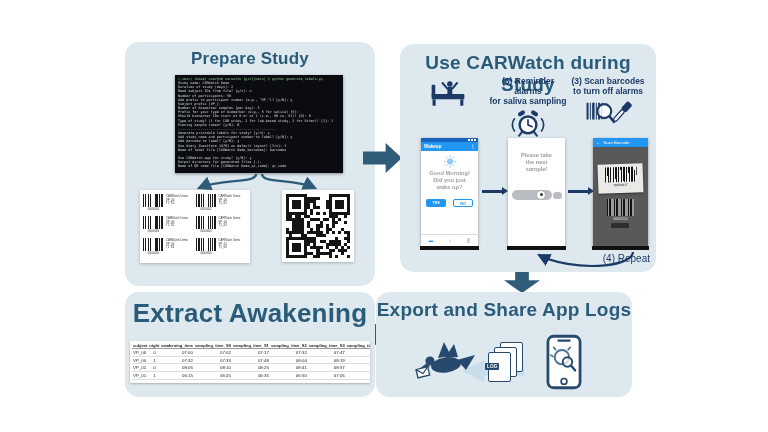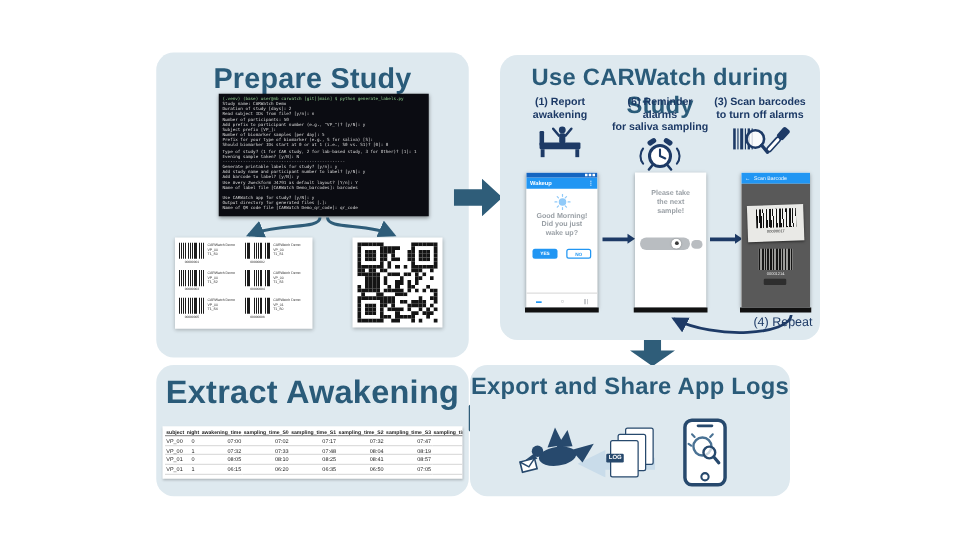--- a/index.html
+++ b/index.html
@@ -4,21 +4,21 @@
 <style>
   html,body{margin:0;padding:0;background:#fff;}
   .canvas{position:relative;width:768px;height:432px;background:#fff;overflow:hidden;
           font-family:"Liberation Sans",sans-serif;}
   .panel{position:absolute;background:#dee9ef;border-radius:14px;}
   #panel-prepare{left:125px;top:42px;width:250px;height:244px;}
   #panel-use{left:400px;top:44px;width:256px;height:228px;}
   #panel-export{left:376px;top:292px;width:256px;height:105px;}
   #panel-extract{left:125px;top:292px;width:250px;height:105px;}
   .panel-title{font-weight:bold;color:#2a5b79;text-align:center;letter-spacing:.2px;}
-  #panel-prepare .panel-title{font-size:23px;margin-top:7px;}
+  #panel-prepare .panel-title{font-size:17px;margin-top:7px;}
   #panel-use .panel-title{font-size:19px;margin-top:8px;}
   #panel-export .panel-title{font-size:19px;margin-top:7px;}
   #panel-extract .panel-title{font-size:26px;margin-top:6px;line-height:1.2;}
 
   
   #terminal{position:absolute;left:50px;top:33px;width:168px;height:98px;background:#0b0c12;
             padding:2px 3px;box-sizing:border-box;overflow:hidden;box-shadow:0 1px 3px rgba(0,0,0,.4);}
   .t-line{font-family:"DejaVu Sans Mono",monospace;font-size:3.4px;line-height:4.15px;
           color:#dcdcdc;white-space:nowrap;}
   .t-line:first-child{color:#8fd08f;}
@@ -658,21 +658,20 @@
 
   <div class="blockarrow" id="arrow-right"></div>
   <div class="blockarrow" id="arrow-down"></div>
   <div class="blockarrow" id="arrow-left"></div>
 
   <div class="panel" id="panel-use">
     <div class="panel-title">Use CARWatch during Study</div>
 
     <div class="steps">
       <div class="step">
-        <div class="step-label"><span>(1) Report</span><br><span>awakening</span></div>
         <div class="step-icon">
           <svg width="40" height="28" viewBox="0 0 44 30">
             <g fill="#1d3a66" stroke="#1d3a66">
               <circle cx="24" cy="5" r="3" stroke="none"></circle>
               <path d="M21,10 L16,4 M27,10 L32,4" stroke-width="2.2" fill="none" stroke-linecap="round"></path>
               <rect x="21.3" y="8" width="5.4" height="9" rx="1.5" stroke="none"></rect>
               <rect x="4" y="6" width="4" height="13" rx="1" stroke="none"></rect>
               <rect x="4" y="16" width="36" height="6" rx="1" stroke="none"></rect>
               <rect x="5" y="22" width="3.4" height="7" stroke="none"></rect>
               <rect x="35.5" y="22" width="3.4" height="7" stroke="none"></rect>

